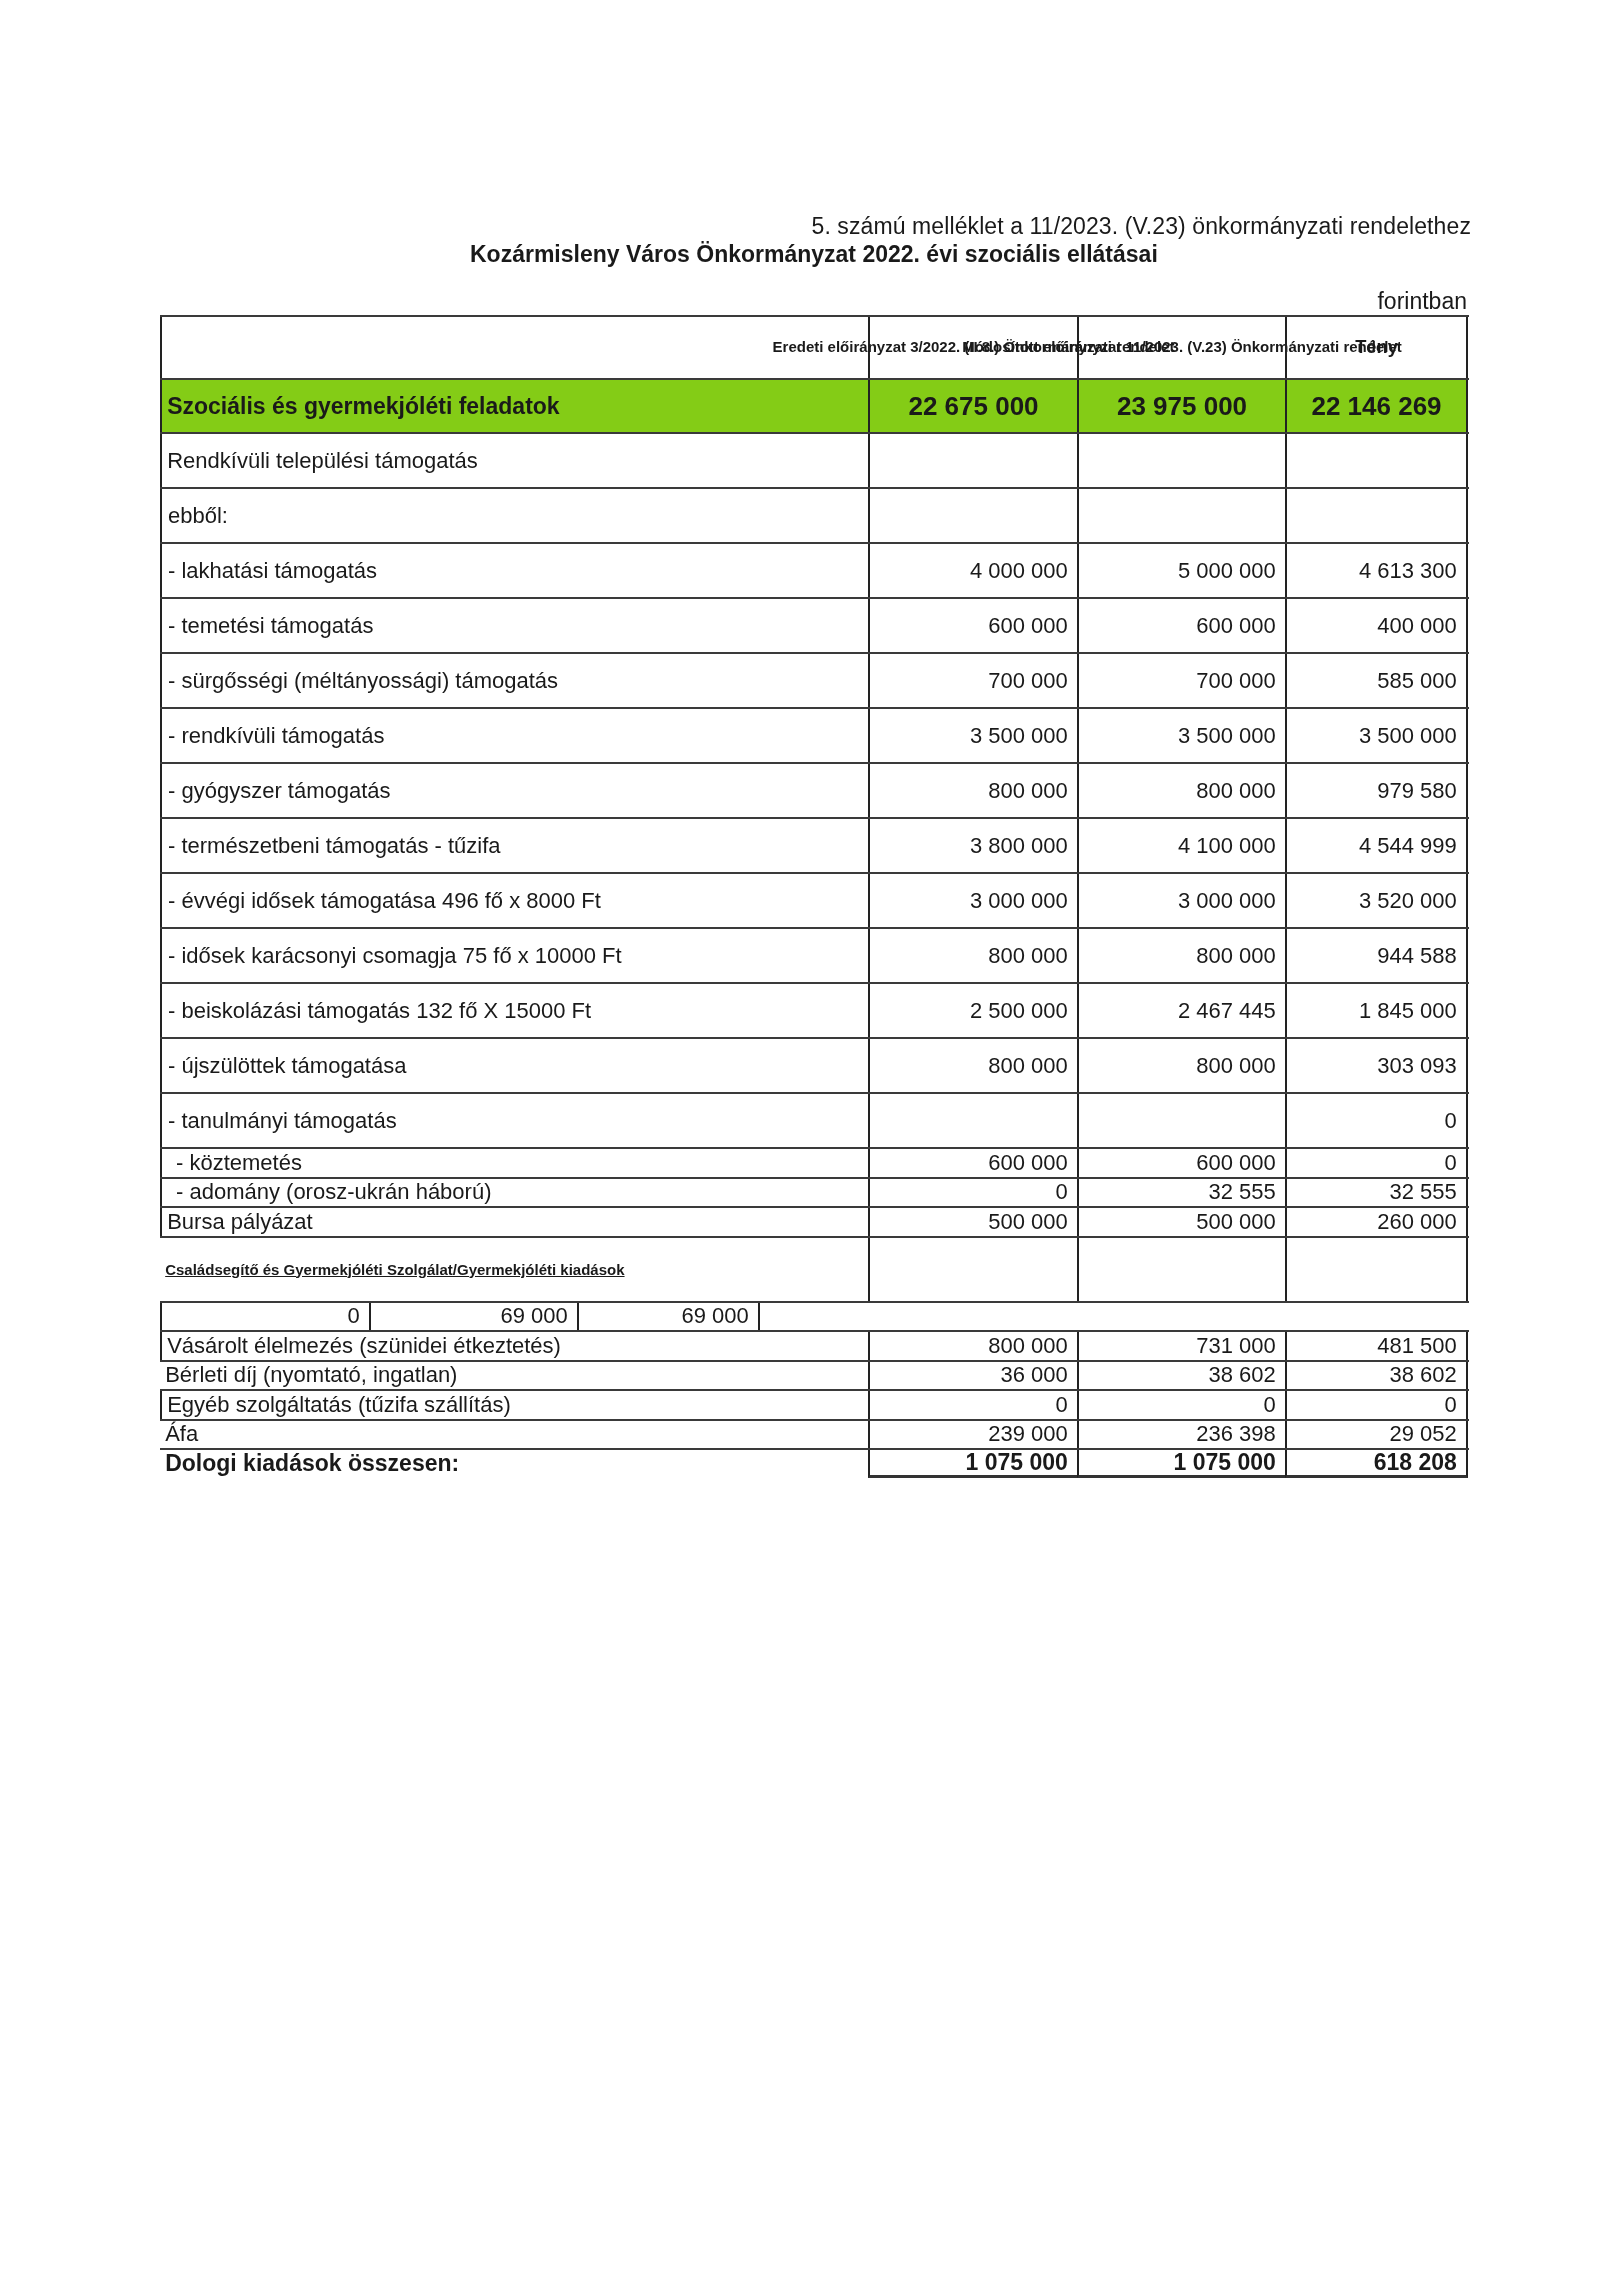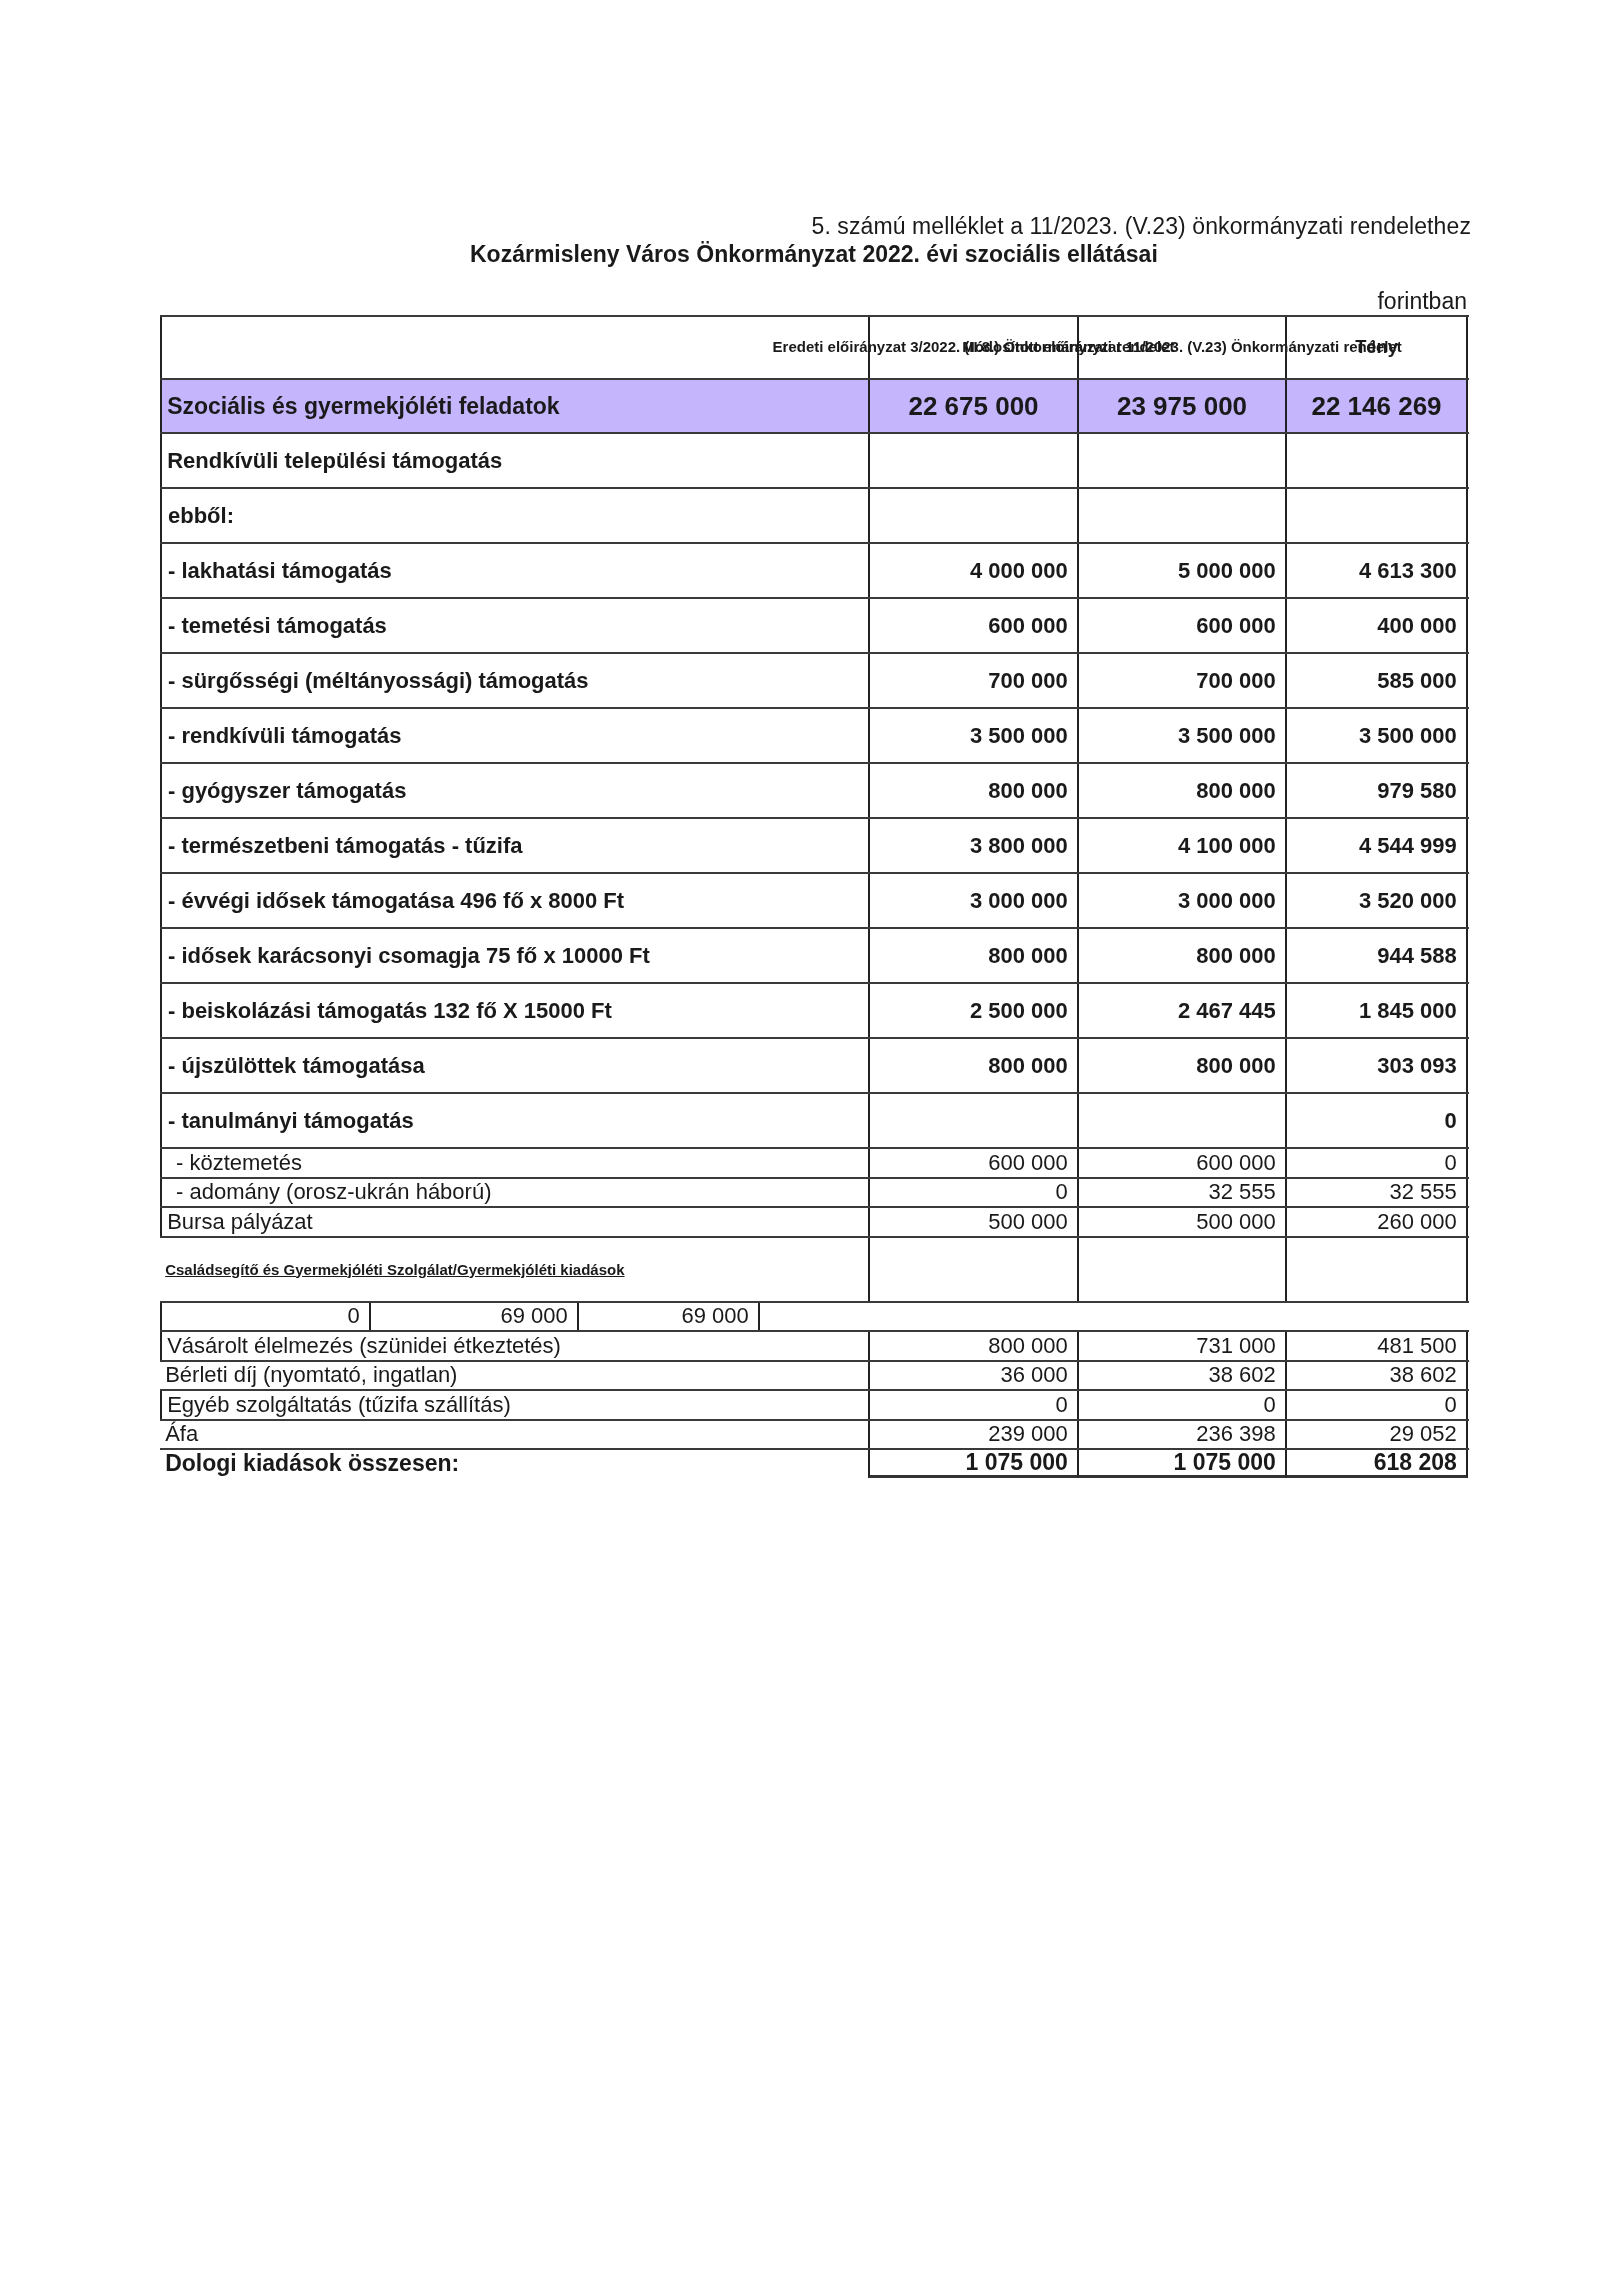--- a/index.html
+++ b/index.html
@@ -28,26 +28,26 @@
   .c1 { width: 209px; } .c2 { width: 208px; } .c3 { width: 183px; }
   .grid .c-label { border-left: 2px solid #222; }
   .grid .c-val { border-left: 2px solid #222; }
   .grid .c3 { border-right: 2px solid #222; }
   .grid { border-bottom: 2.6px solid #3a3a3a; }
 
   .hdr { height: 65px; border-top: 2.6px solid #3a3a3a; }
   .hdr .c-val { justify-content: center; text-align: center; padding: 0 2.6px; font-size: 15px; font-weight: bold; line-height: 18.3px; }
   .hdr .c3 { font-size: 18.3px; }
 
-  .shaded .c-label, .shaded .c-val { background: #c4b5fd; }
+  .shaded .c-label, .shaded .c-val { background: #84cc16; }
   .shaded { height: 54px; }
   .shaded .c-label { font-weight: bold; font-size: 23px; padding-left: 5.2px; }
   .shaded .c-val { justify-content: center; font-weight: bold; font-size: 26px; padding-right: 0; }
 
-  .tall { height: 55px; font-weight: bold; }
+  .tall { height: 55px; }
   .tall .c-label { padding-left: 6px; }
   .first-lvl .c-label { padding-left: 5.2px; }
   .short { height: 29.5px; }
   .short .c-label { padding-left: 14px; }
   .short.first-lvl .c-label { padding-left: 5.2px; }
 
   .section { height: 65px; }
   .section .c-label { border-left: none; font-weight: bold; text-decoration: underline; font-size: 15px; padding-left: 5.2px; }
 
   .nobox .c-label { border-left: none; }

